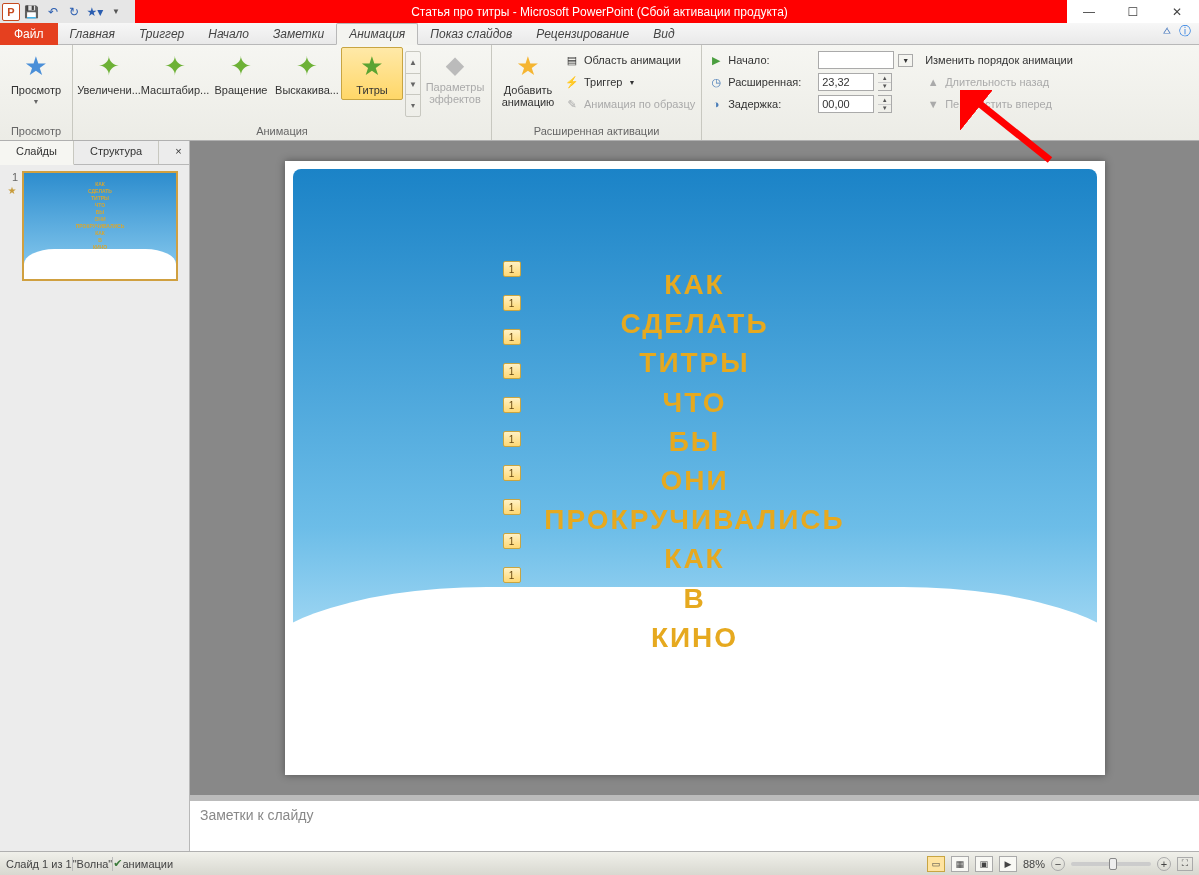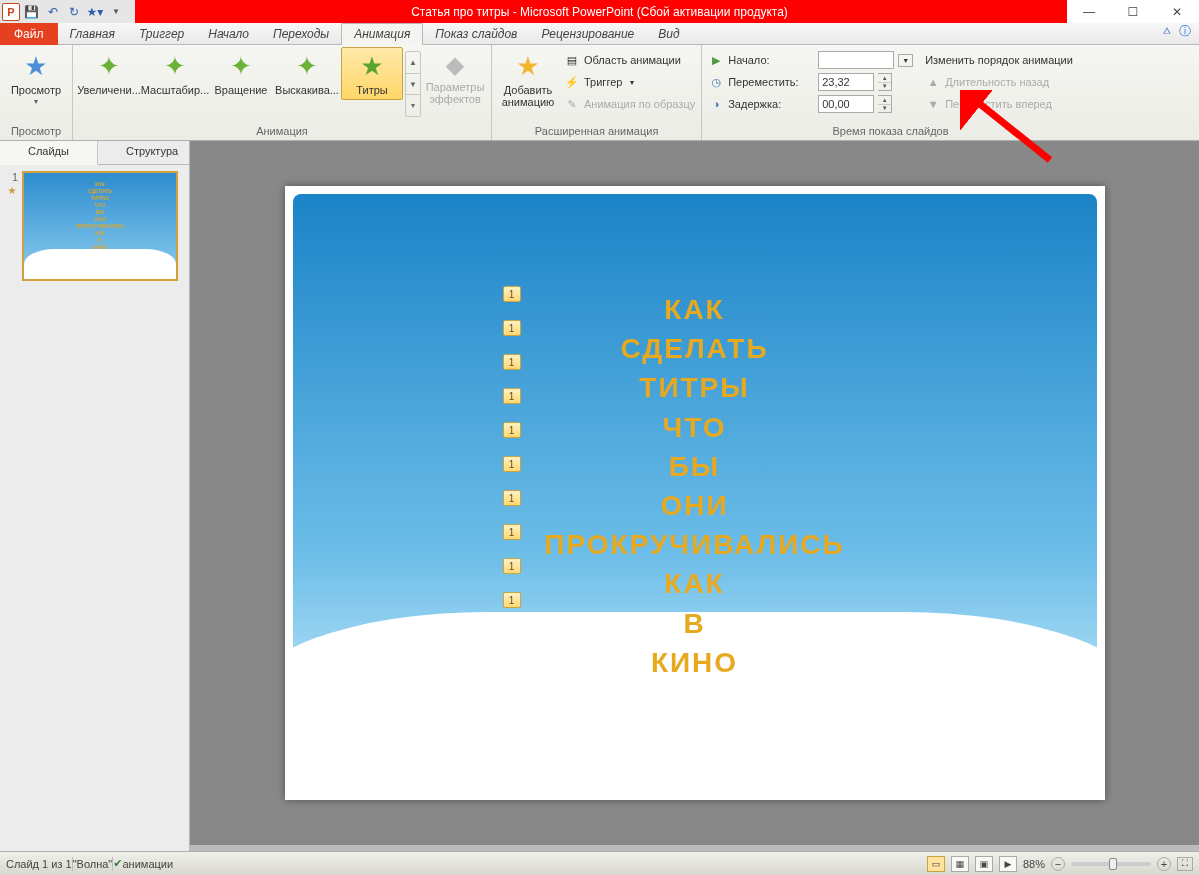--- a/index.html
+++ b/index.html
@@ -35,21 +35,21 @@
 .smallrow.disabled { color:#aaa; }
 .smallrow .mini-ico { width:16px; text-align:center; }
 .spin-input { width:56px; height:18px; border:1px solid #aaa; background:#fff; font-size:11px; padding:0 3px; display:flex; align-items:center;}
 .spin-btns { width:14px; height:18px; display:flex; flex-direction:column; border:1px solid #aaa; border-left:none;}
 .spin-btns div{flex:1; font-size:6px; display:flex; align-items:center; justify-content:center; color:#555; border-bottom:1px solid #ccc;}
 .spin-btns div:last-child{border:none;}
 
 .workspace { position: absolute; top: 141px; left: 0; right: 0; bottom: 24px; display: flex; }
 .sidepane { width: 190px; background: #ececec; border-right: 1px solid #b8b8b8; display:flex; flex-direction:column;}
 .sidetabs { height: 24px; display:flex; border-bottom:1px solid #b8b8b8;}
-.sidetab { padding: 4px 28px; font-size:11px; border-right:1px solid #c8c8c0;}
+.sidetab { padding: 4px 16px; font-size:11px; border-right:1px solid #c8c8c0;}
 .sidetab.active { background:#f6f6f2; border-bottom:1px solid #f6f6f2; margin-bottom:-1px;}
 .sidetab.close { margin-left:auto; width:20px; text-align:center;}
 .thumb-wrap { padding: 6px; display:flex; gap:4px;}
 .thumb-num { font-size:11px; color:#666; width:12px; text-align:right;}
 .thumb { width:156px; height:110px; border:2px solid #d0a040; background: linear-gradient(#2d8dce, #8dcdf0); position:relative; overflow:hidden;}
 .thumb-text { position:absolute; top:8px; left:50%; transform:translateX(-50%); font-size:5px; color:#d9a72f; font-weight:bold; text-align:center; line-height:1.4;}
 .thumb-wave { position:absolute; bottom:0; left:0; right:0; height:30px; background:#fff; border-radius:80% 80% 0 0 / 60px;}
 
 .canvas-area { flex:1; background:#888; position:relative; display:flex; flex-direction:column;}
 .slide-view { flex:1; display:flex; align-items:center; justify-content:center; overflow:auto; padding:20px;}
@@ -98,21 +98,21 @@
     <div class="winbtn">☐</div>
     <div class="winbtn">✕</div>
   </div>
 </div>
 
 <div class="tabbar">
   <div class="file-tab">Файл</div>
   <div class="tab">Главная</div>
   <div class="tab">Триггер</div>
   <div class="tab">Начало</div>
-  <div class="tab">Переходы</div>
+  <div class="tab">Заметки</div>
   <div class="tab active">Анимация</div>
   <div class="tab">Показ слайдов</div>
   <div class="tab">Рецензирование</div>
   <div class="tab">Вид</div>
   <div class="tabbar-right">
     <span>ㅿ</span>
     <span style="color:#2a7de1">ⓘ</span>
   </div>
 </div>
 
@@ -178,37 +178,37 @@
             <span class="mini-ico" style="color:#f5a623">⚡</span>
             <span>Триггер</span>
             <span style="font-size:7px;margin-left:2px">▼</span>
           </div>
         <div class="smallrow disabled">
             <span class="mini-ico">✎</span>
             <span>Анимация по образцу</span>
           </div>
       </div>
     </div>
-    <div class="group-label">Расширенная анимация</div>
+    <div class="group-label">Расширенная активации</div>
   </div>
 
   <div class="group" style="border-right:none">
     <div class="group-content">
       <div style="display:flex;flex-direction:column;padding-top:2px">
         <div class="smallrow">
           <span class="mini-ico" style="color:#4a9e3e">▶</span>
           <span style="width:86px">Начало:</span>
           <div class="spin-input" style="width:76px">
               <span></span>
             </div>
           <span style="font-size:7px;border:1px solid #aaa;padding:2px 3px">▼</span>
         </div>
         <div class="smallrow">
           <span class="mini-ico" style="color:#4a7db8">◷</span>
-          <span style="width:86px">Переместить:</span>
+          <span style="width:86px">Расширенная:</span>
           <div class="spin-input">
               <span>23,32</span>
             </div>
           <div class="spin-btns">
               <div>▲</div>
               <div>▼</div>
             </div>
         </div>
         <div class="smallrow">
           <span class="mini-ico" style="color:#4a7db8">◑</span>
@@ -229,21 +229,20 @@
         <div class="smallrow disabled">
             <span class="mini-ico">▲</span>
             <span>Длительность назад</span>
           </div>
         <div class="smallrow disabled">
             <span class="mini-ico">▼</span>
             <span>Переместить вперед</span>
           </div>
       </div>
     </div>
-    <div class="group-label">Время показа слайдов</div>
   </div>
 </div>
 
 <div class="workspace">
   <div class="sidepane">
     <div class="sidetabs">
       <div class="sidetab active">Слайды</div>
       <div class="sidetab">Структура</div>
       <div class="sidetab close">×</div>
     </div>
@@ -287,20 +286,21 @@
           <span>БЫ</span>
           <span>ОНИ</span>
           <span>ПРОКРУЧИВАЛИСЬ</span>
           <span>КАК</span>
           <span>В</span>
           <span>КИНО</span>
         </div>
       </div>
     </div>
     <div class="notes-split"></div>
+    <div class="notes">Заметки к слайду</div>
   </div>
 </div>
 
 <svg class="arrow-overlay" style="left:960px;top:90px" width="100" height="80">
   <defs>
       <marker id="ah" markerWidth="10" markerHeight="10" refX="2" refY="5" orient="auto">
         <path d="M0,0 L10,5 L0,10 Z" fill="#ff0000"></path>
       </marker>
     </defs>
   <line x1="90" y1="70" x2="10" y2="6" stroke="#ff0000" stroke-width="7" marker-end="url(#ah)"></line>

